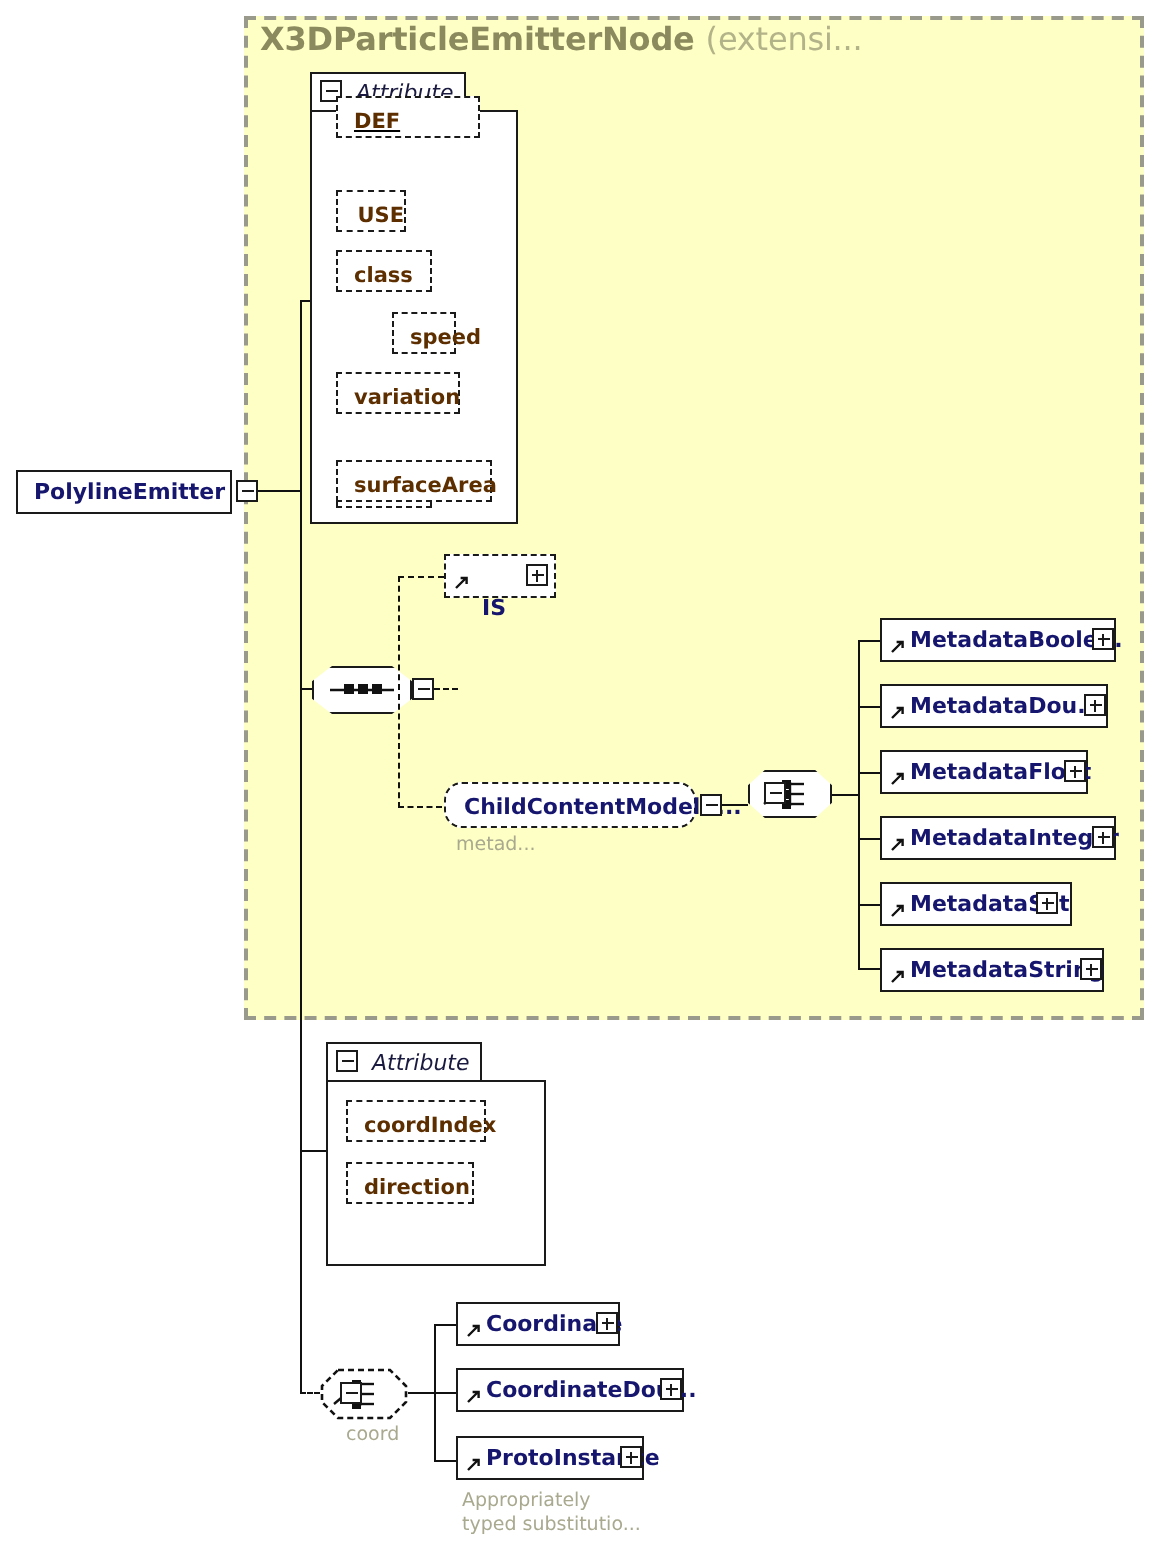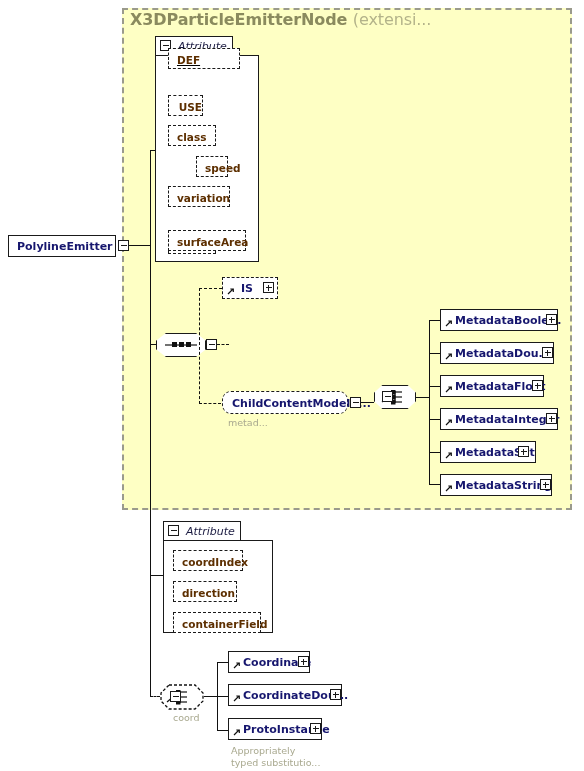--- a/index.html
+++ b/index.html
@@ -44,21 +44,21 @@
   .attr .lbl{font-size:10.5px;font-weight:bold;color:#5d2f00;
       padding-left:8px;}
 
   
   .grp{position:absolute;box-sizing:border-box;background:#fff;
       border:1.4px dashed #1a1a1a;border-radius:9px;}
   .grp .lbl{padding-left:9px;font-size:11px;font-weight:bold;color:#16166e;}
 
   
   .elem-dash{border:1.4px dashed #1a1a1a;background:#fff;}
-  .elem-dash .lbl{padding-left:18px;}
+  .elem-dash .lbl{padding-left:18px;margin-top:16px;}
 
   
   .pm{position:absolute;width:11px;height:11px;box-sizing:border-box;
       border:1.2px solid #1a1a1a;background:#fff;}
   .pm:before{content:"";position:absolute;left:1.5px;top:4px;width:6px;height:1.4px;
       background:#1a1a1a;}
   .pm.plus:after{content:"";position:absolute;left:3.8px;top:1.7px;width:1.4px;height:6px;
       background:#1a1a1a;}
 
   
@@ -269,23 +269,20 @@
   <div class="attr" style="left:173px;top:550px;width:70px;height:21px;">
     <span class="lbl">coordIndex</span>
   </div>
 
   <div class="shadow" style="left:177px;top:585px;width:64px;height:21px;"></div>
   <div class="attr" style="left:173px;top:581px;width:64px;height:21px;">
     <span class="lbl">direction</span>
   </div>
 
   <div class="shadow" style="left:177px;top:616px;width:88px;height:21px;"></div>
-  <div class="attr" style="left:173px;top:612px;width:88px;height:21px;">
-    <span class="lbl">containerField</span>
-  </div>
 
   <div class="shadow" style="left:164px;top:689px;width:42px;height:24px;"></div>
   <svg style="position:absolute;left:160px;top:684px;width:44px;height:26px;">
     <polygon points="9,1 35,1 43,9 43,17 35,25 9,25 1,17 1,9" fill="#fff" stroke="#111" stroke-width="1.3" stroke-dasharray="3,2"></polygon>
     <line x1="7" y1="18" x2="20" y2="7" stroke="#111" stroke-width="1.2"></line>
     <line x1="20" y1="7" x2="20" y2="19" stroke="#111" stroke-width="1.2"></line>
     <line x1="20" y1="8" x2="27" y2="8" stroke="#111" stroke-width="1.2"></line>
     <line x1="20" y1="13" x2="27" y2="13" stroke="#111" stroke-width="1.2"></line>
     <line x1="20" y1="18" x2="27" y2="18" stroke="#111" stroke-width="1.2"></line>
     <rect x="16" y="6" width="4.5" height="4.5" fill="#111"></rect>

